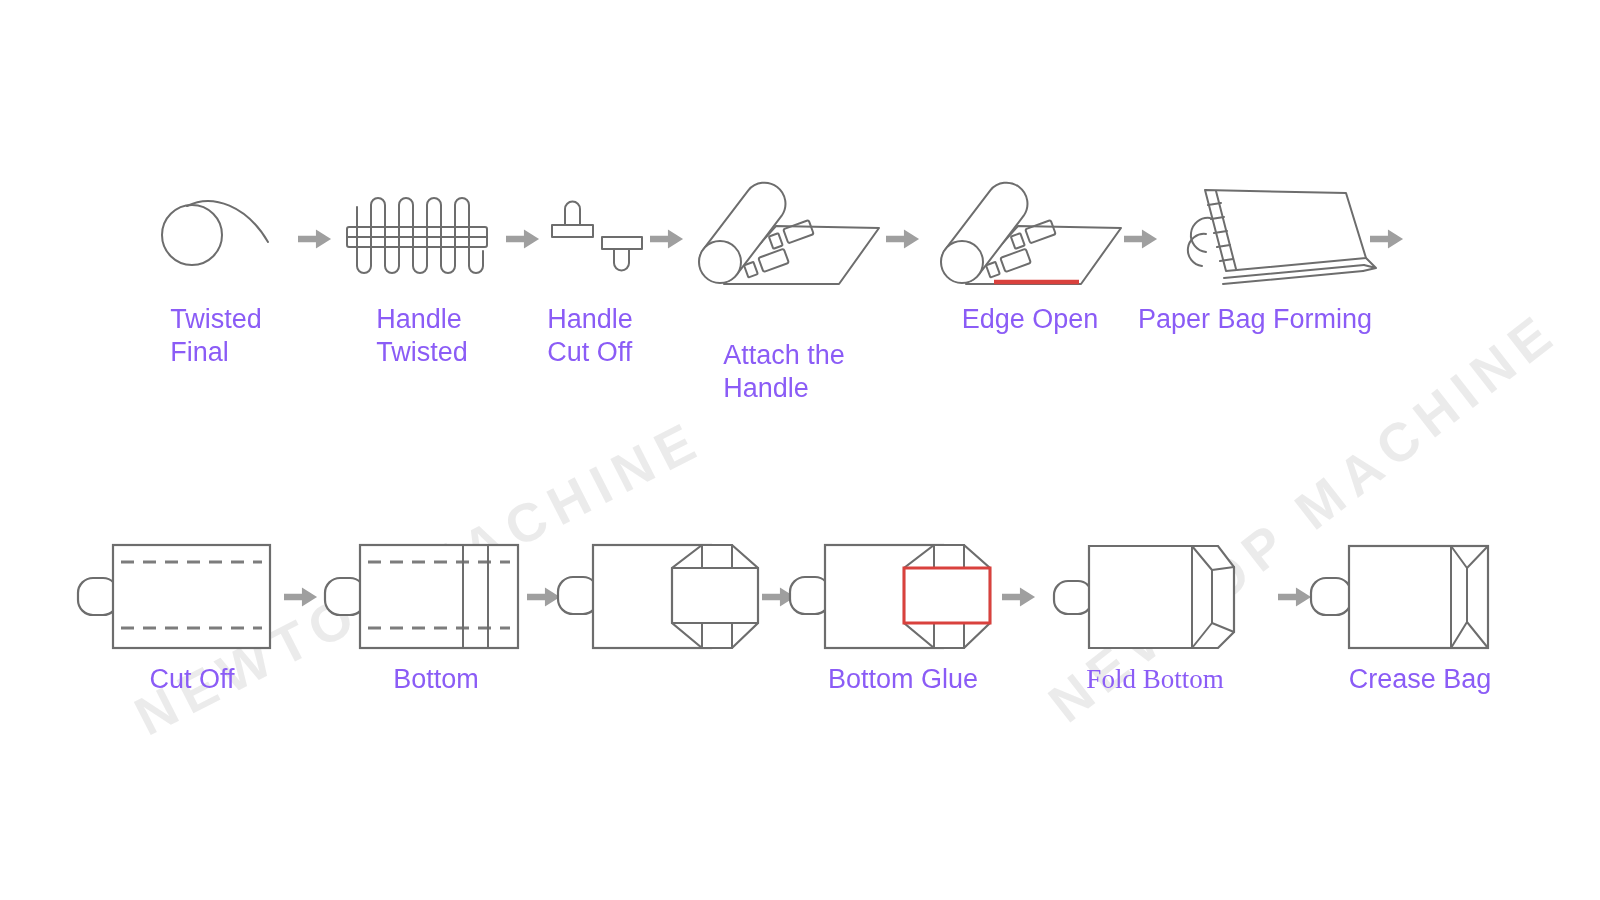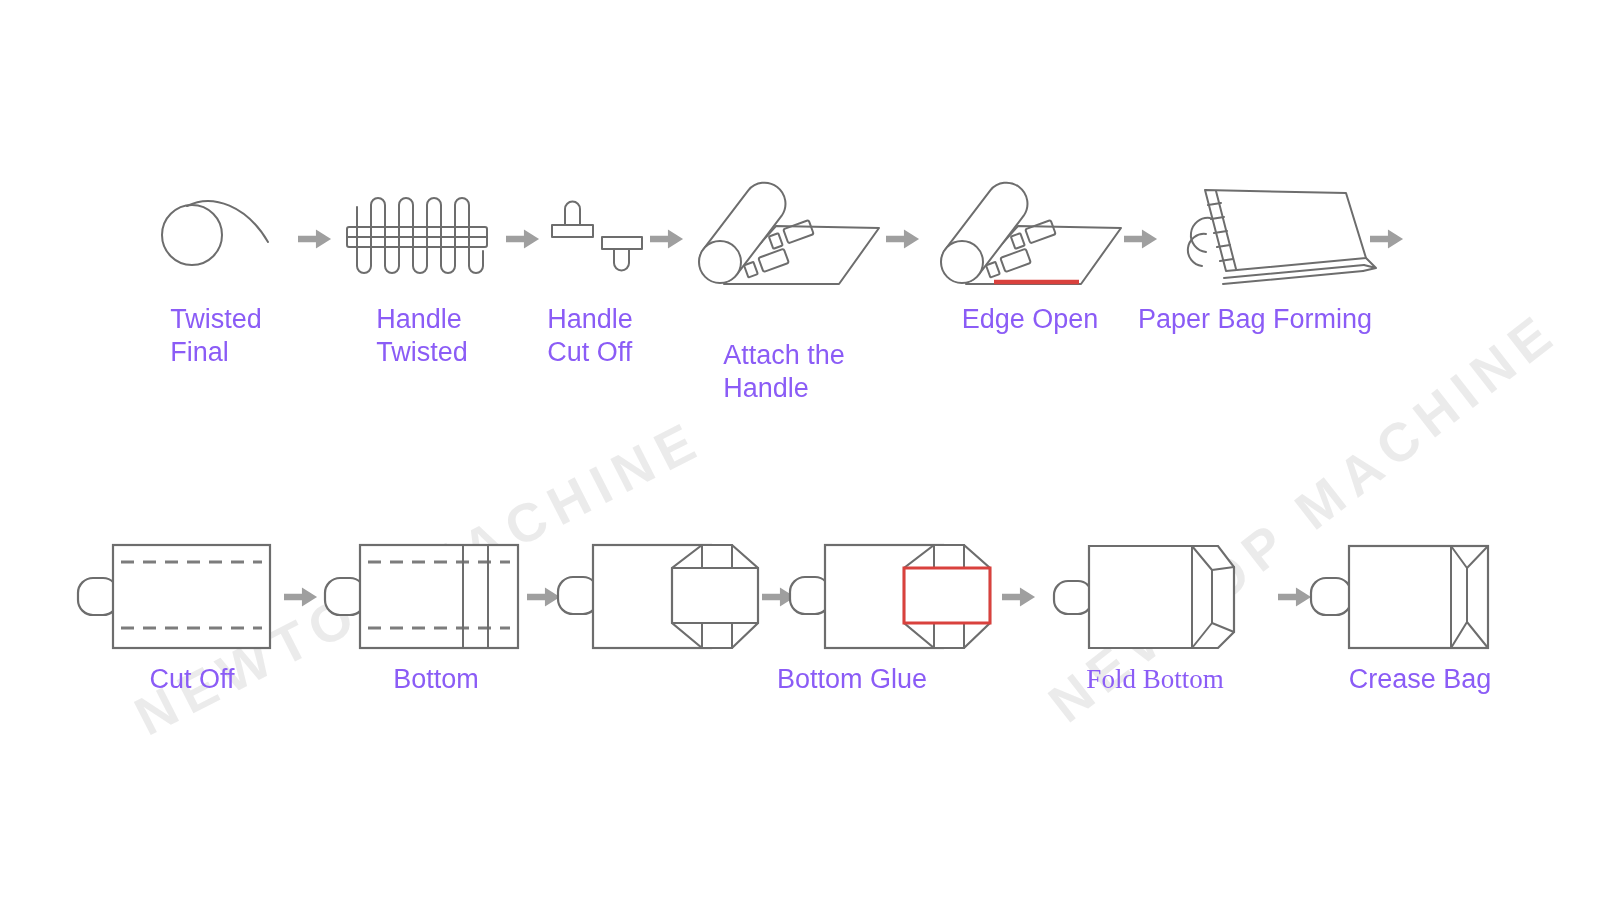--- a/index.html
+++ b/index.html
@@ -210,21 +210,21 @@
 
   <div class="icon" style="left:788px;top:540px;">
     <svg width="210" height="112" viewBox="0 0 210 112">
       <rect class="strokeW" x="2" y="37" width="40" height="37" rx="15"></rect>
       <rect class="strokeW" x="37" y="5" width="118" height="103"></rect>
       <path class="strokeW" d="M 146 5 L 176 5 L 202 28 L 202 83 L 176 108 L 146 108 L 116 83 L 116 28 Z"></path>
       <path class="stroke" d="M 146 5 V 28 M 176 5 V 28 M 146 83 V 108 M 176 83 V 108"></path>
       <rect class="red" stroke-width="3" x="116" y="28" width="86" height="55"></rect>
     </svg>
   </div>
-  <div class="lbl" style="left:852px;top:663px;">
+  <div class="lbl" style="left:903px;top:663px;">
     <div>Bottom Glue</div>
   </div>
 
   <div class="arrow" style="left:1002px;top:585px;">
     <svg width="34" height="24" viewBox="0 0 36 24">
         <polygon points="0,8.5 19,8.5 19,2 35,12 19,22 19,15.5 0,15.5" fill="#9f9f9f"></polygon>
       </svg>
   </div>
 
   <div class="icon" style="left:1052px;top:538px;">

